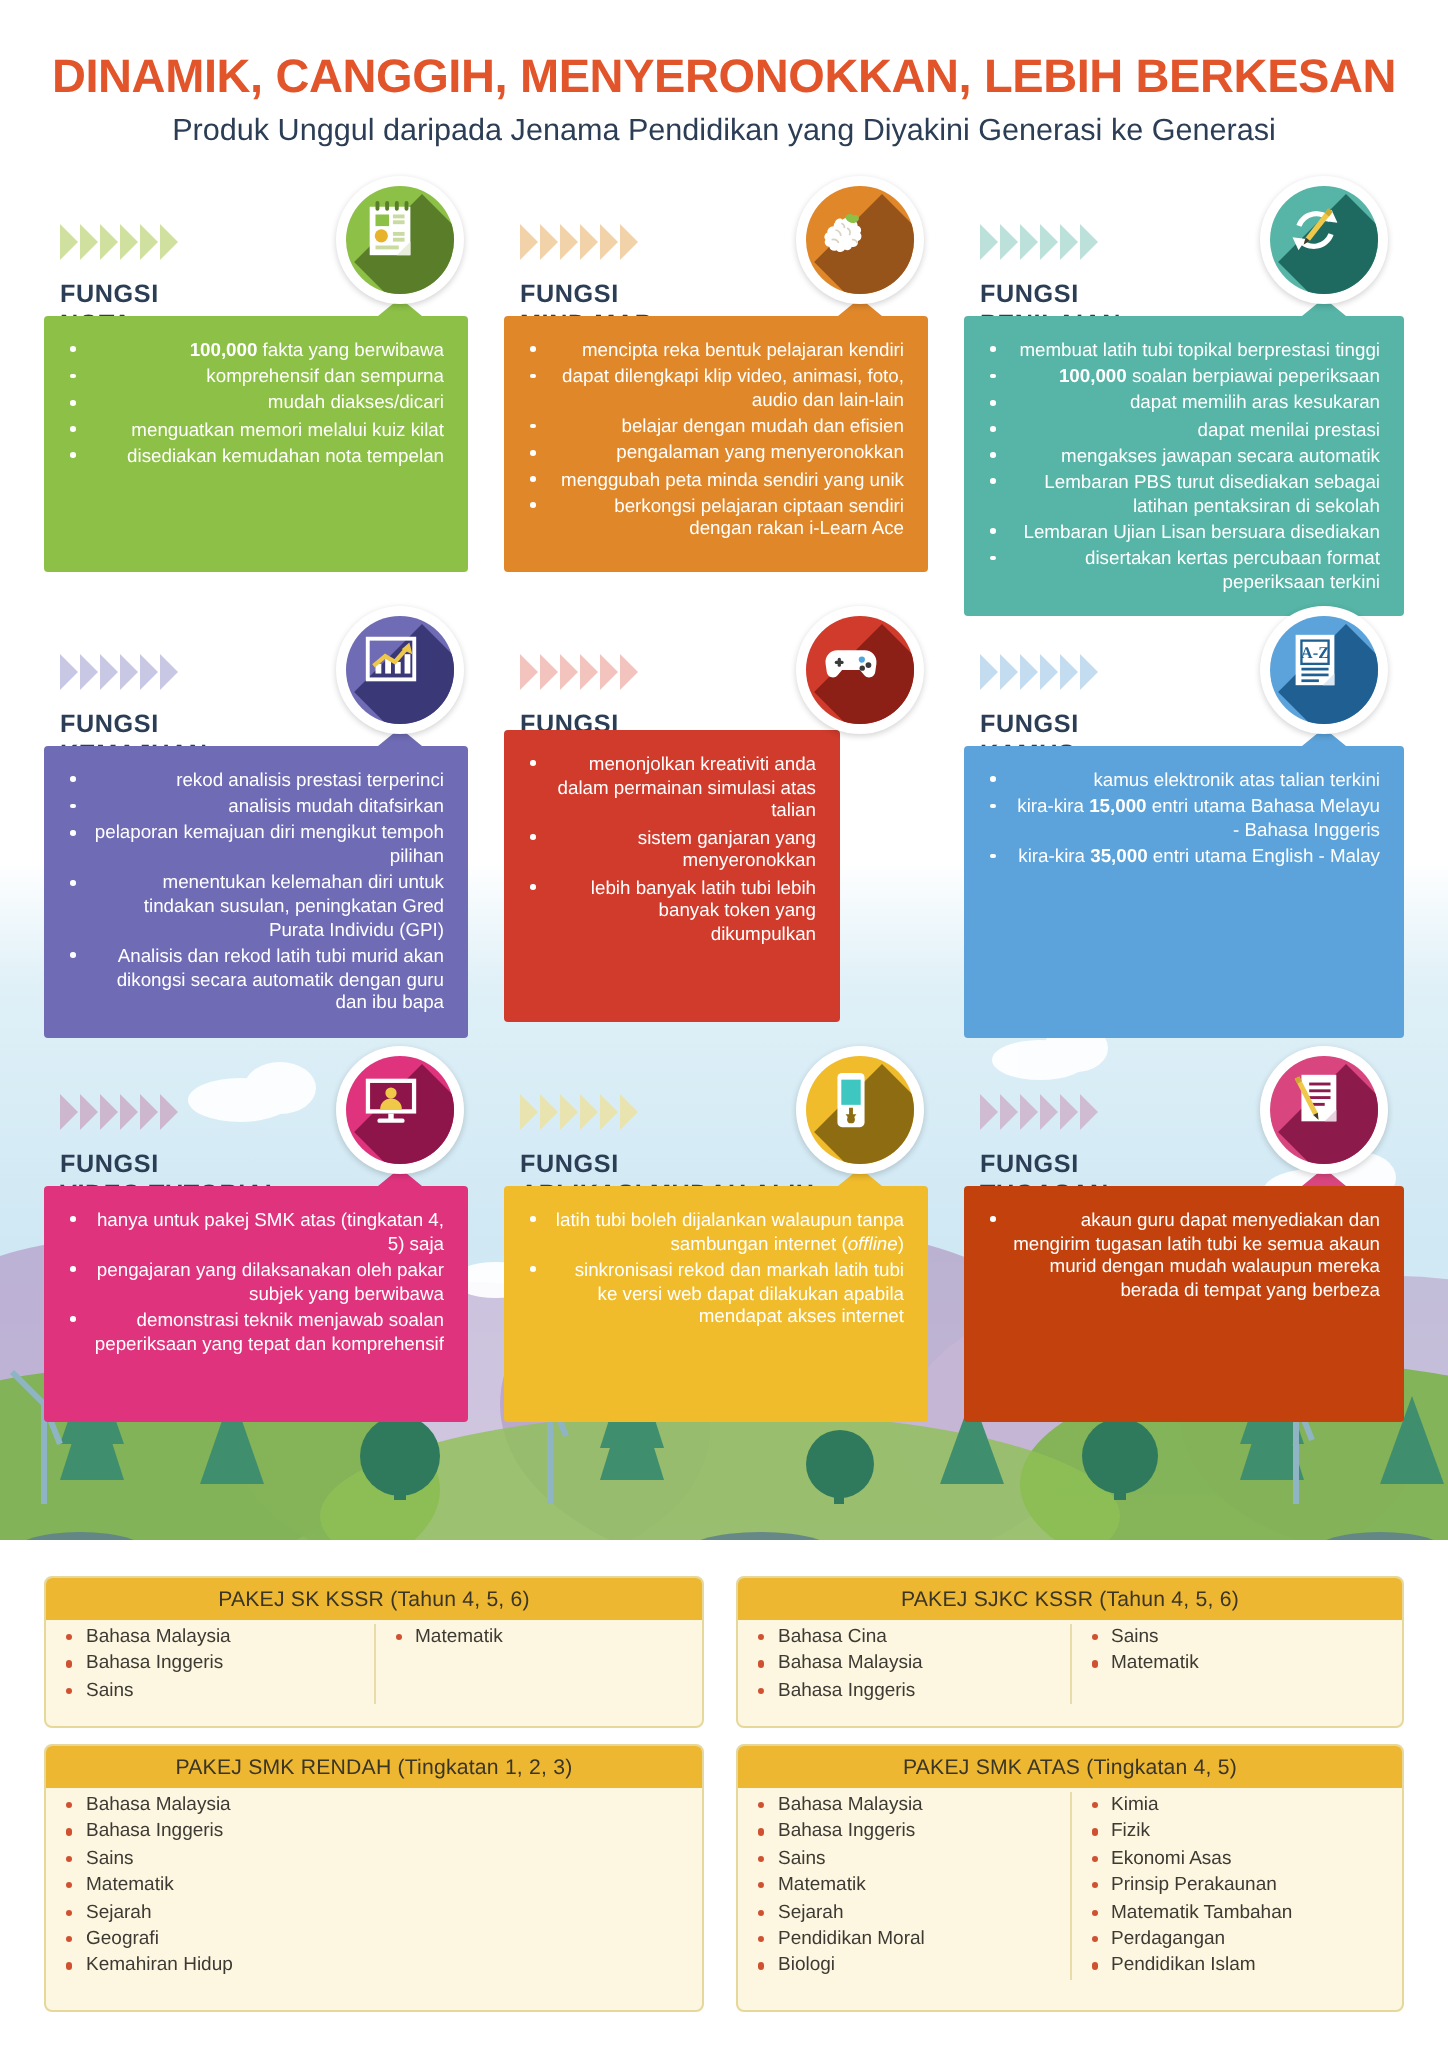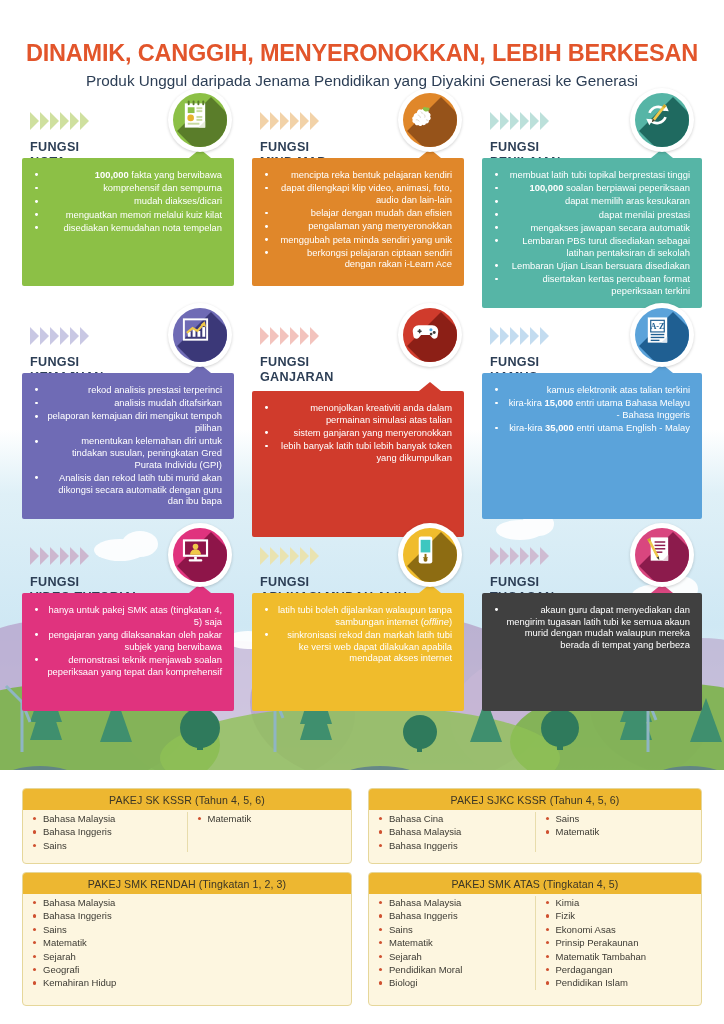--- a/index.html
+++ b/index.html
@@ -15,21 +15,21 @@
 
   
   .bg{position:absolute;left:0;top:0;width:724px;height:1024px;z-index:0;}
   .sky{
     position:absolute;left:0;top:430px;width:724px;height:355px;
     background:linear-gradient(to bottom,#ffffff 0%,#dff0f7 18%,#cfe8f4 55%,#eaf6fb 88%,#ffffff 100%);
   }
   .botwhite{position:absolute;left:0;top:770px;width:724px;height:254px;background:#fff;}
 
   
-  .header{position:absolute;left:0;top:0;width:724px;z-index:5;text-align:center;margin-top:15px;}
+  .header{position:absolute;left:0;top:0;width:724px;z-index:5;text-align:center;}
   .h-title{
     color:#e2552b;font-size:23.5px;font-weight:bold;letter-spacing:-0.2px;
     padding-top:25px;white-space:nowrap;
   }
   .h-sub{
     color:#2c3e55;font-size:15.3px;padding-top:5px;white-space:nowrap;
   }
 
   
   .grid{position:absolute;left:0;top:0;width:724px;height:1024px;z-index:4;}
@@ -345,21 +345,21 @@
       <div class="card" style="left: 252px; top: 327px; width: 212px;">
         <div class="chevrons">
           <span class="chev" style="border-left-color:#f3c3bd"></span>
           <span class="chev" style="border-left-color:#f3c3bd"></span>
           <span class="chev" style="border-left-color:#f3c3bd"></span>
           <span class="chev" style="border-left-color:#f3c3bd"></span>
           <span class="chev" style="border-left-color:#f3c3bd"></span>
           <span class="chev" style="border-left-color:#f3c3bd"></span>
         </div>
         <div class="card-title">FUNGSI<span class="t2">GANJARAN</span></div>
-        <div class="body" style="top:64px;width:212px;min-height:146px;background:#d03b2c">
+        <div class="body" style="top:38px;width:168px;min-height:146px;background:#d03b2c">
           <div class="notch" style="left: 167px; top: -9px; border-bottom: 9px solid rgb(208, 59, 44);"></div>
           <ul class="feat">
             <li>menonjolkan kreativiti anda dalam permainan simulasi atas talian</li>
             <li>sistem ganjaran yang menyeronokkan</li>
             <li>lebih banyak latih tubi lebih banyak token yang dikumpulkan</li>
           </ul>
         </div>
       </div>
       <div class="badge" style="left: 398px; top: 303px;"><div class="disc" style="background:#d03b2c">
           <div class="shade" style="background:#8c1f16"></div>
@@ -474,21 +474,21 @@
       <div class="card" style="left: 482px; top: 547px; width: 220px;">
         <div class="chevrons">
           <span class="chev" style="border-left-color:#cfbcd2"></span>
           <span class="chev" style="border-left-color:#cfbcd2"></span>
           <span class="chev" style="border-left-color:#cfbcd2"></span>
           <span class="chev" style="border-left-color:#cfbcd2"></span>
           <span class="chev" style="border-left-color:#cfbcd2"></span>
           <span class="chev" style="border-left-color:#cfbcd2"></span>
         </div>
         <div class="card-title">FUNGSI<span class="t2">TUGASAN</span></div>
-        <div class="body" style="top:46px;width:220px;min-height:118px;background:#404040">
+        <div class="body" style="top:46px;width:220px;min-height:118px;background:#c2410c">
           <div class="notch" style="left: 169px; top: -9px; border-bottom: 9px solid rgb(217, 70, 127);"></div>
           <ul class="feat">
             <li>akaun guru dapat menyediakan dan mengirim tugasan latih tubi ke semua akaun murid dengan mudah walaupun mereka berada di tempat yang berbeza</li>
           </ul>
         </div>
       </div>
       <div class="badge" style="left: 630px; top: 523px;"><div class="disc" style="background:#d9467f">
           <div class="shade" style="background:#8c1b4c"></div>
         </div><span><svg viewBox="0 0 32 32">
             <g>

